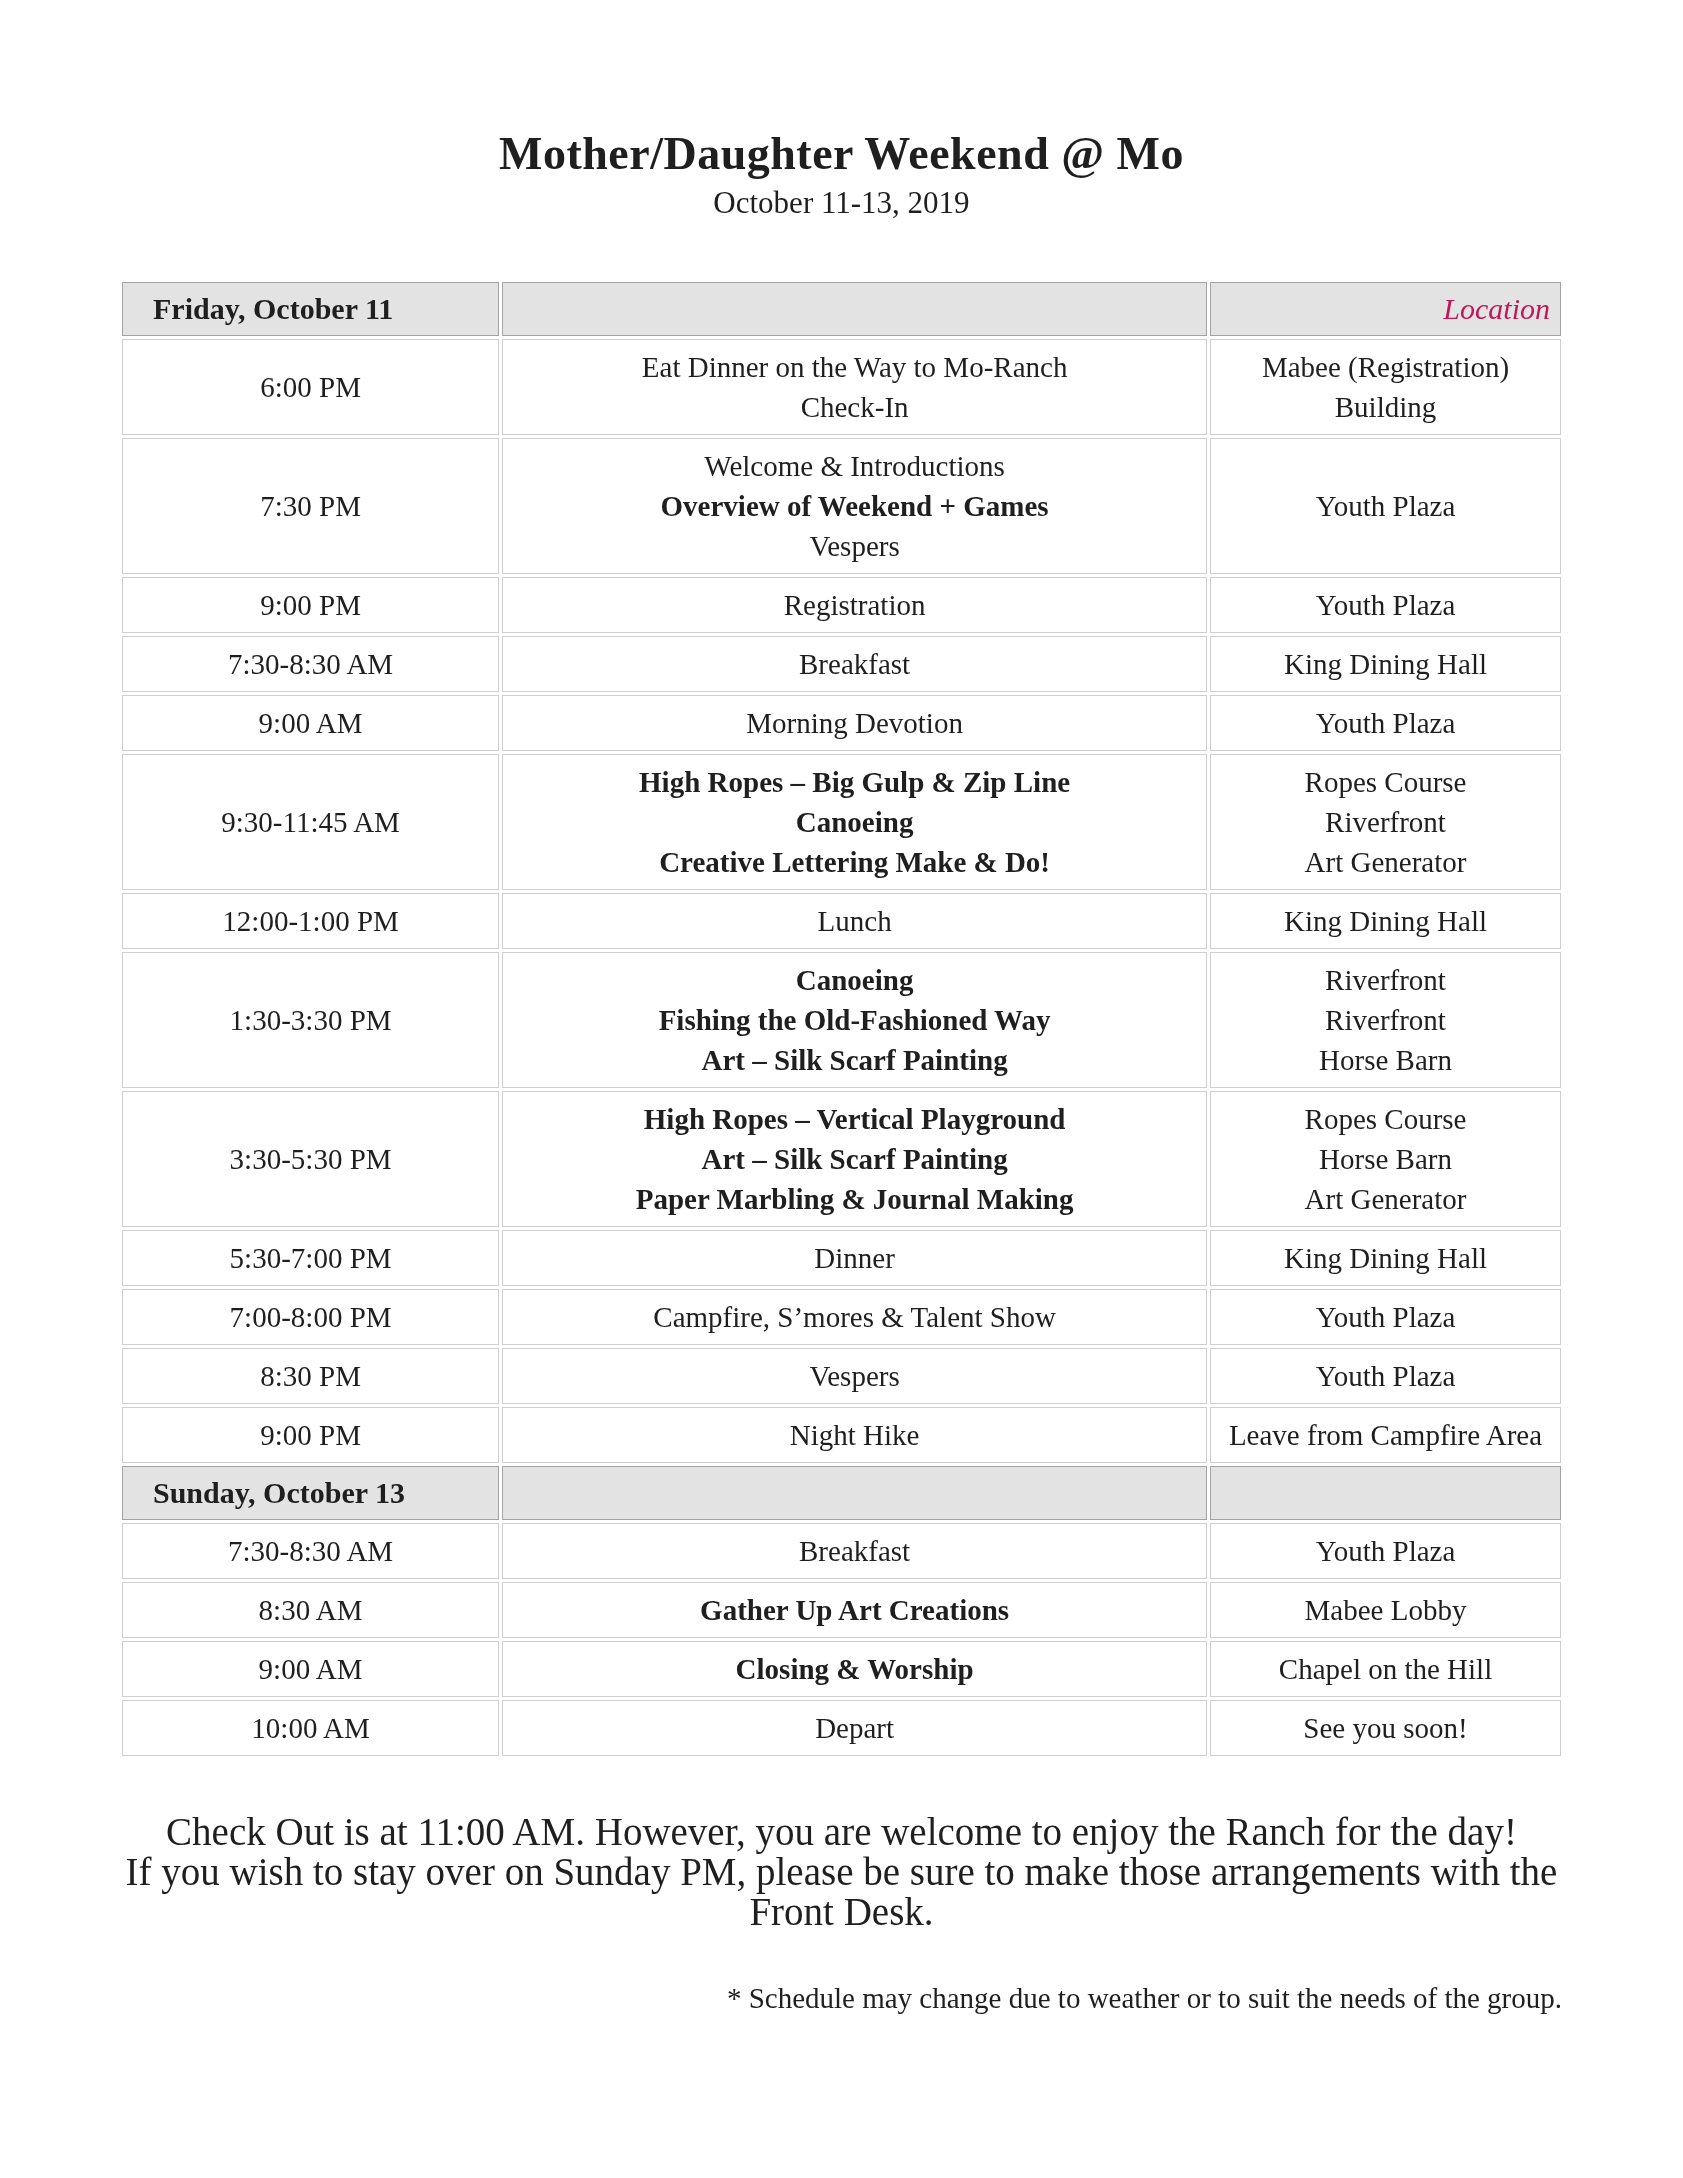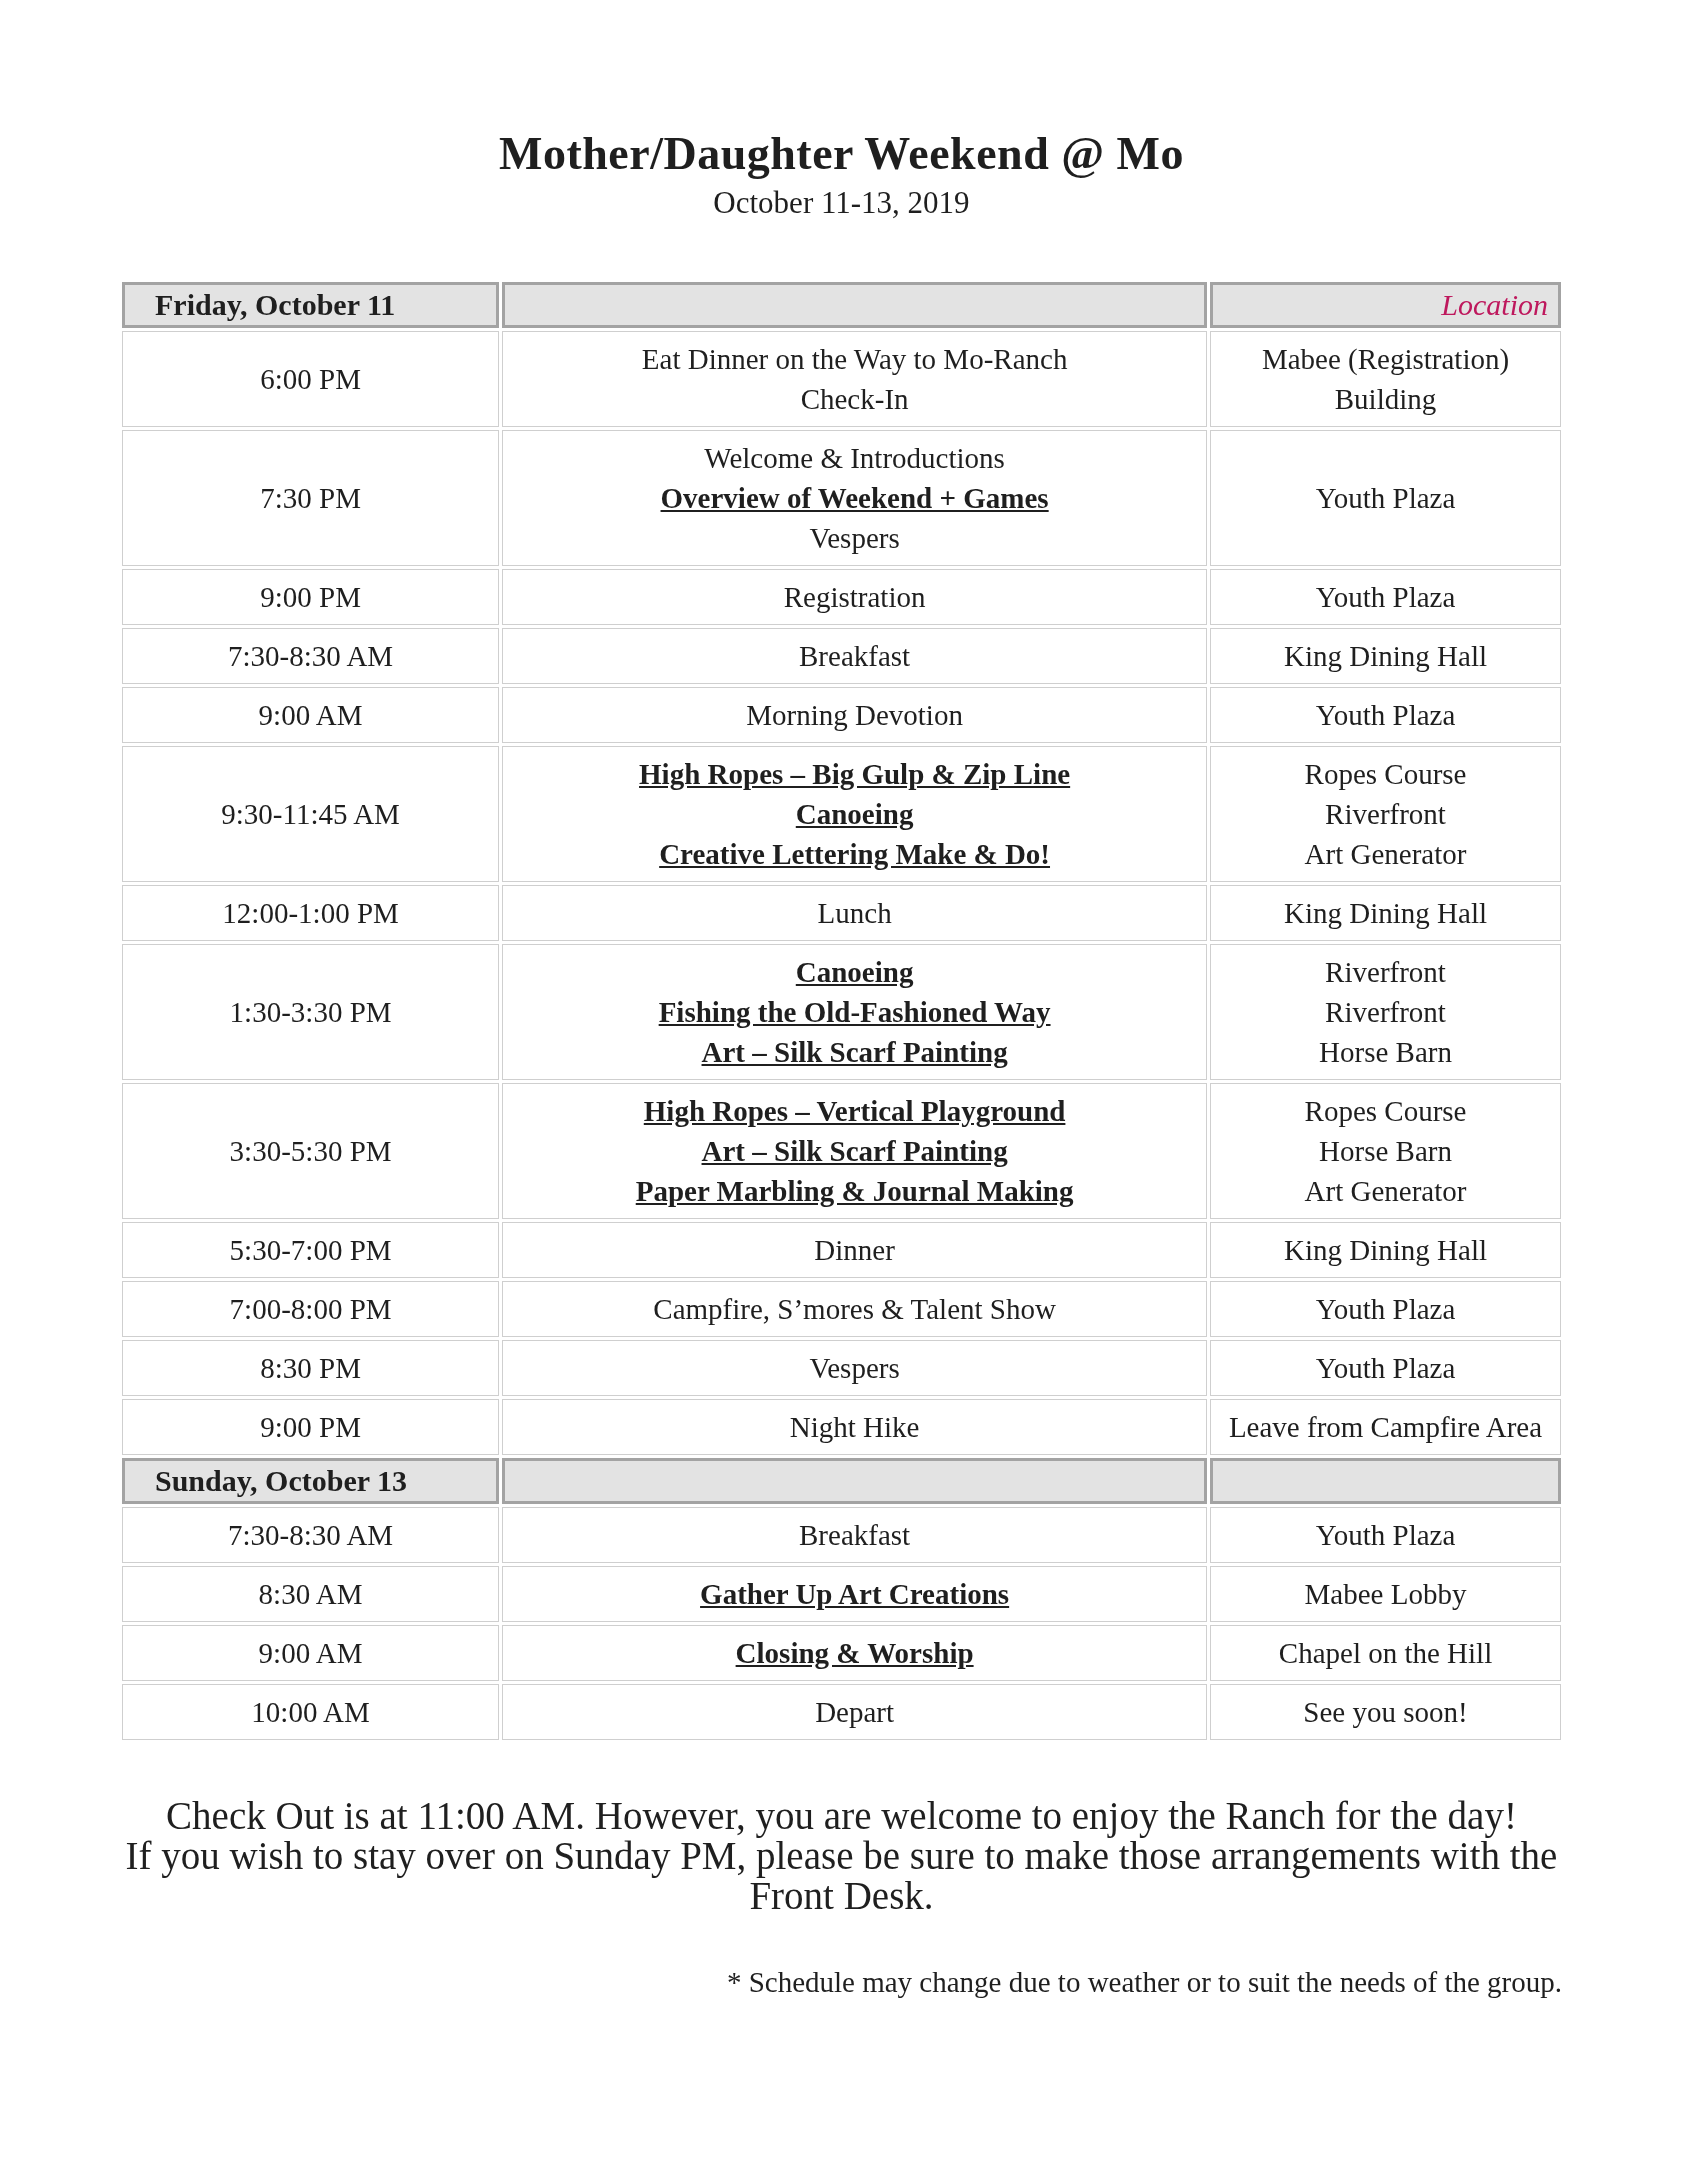--- a/index.html
+++ b/index.html
@@ -49,38 +49,38 @@
     border: 1px solid #cfcfcf;
     font-size: 29px;
     line-height: 40px;
     text-align: center;
     vertical-align: middle;
     padding: 7px 10px;
     background: #ffffff;
   }
   tr.section-row td {
     background: #e3e3e3;
-    border: 3px solid #a3a3a3;
+    border: 1px solid #a3a3a3;
     font-size: 30px;
     line-height: 40px;
-    padding: 0 10px;
+    padding: 6px 10px;
   }
   tr.section-row td.day-cell {
     font-weight: bold;
     text-align: left;
     padding-left: 30px;
   }
   tr.section-row td.loc-head-cell {
     font-style: italic;
     font-weight: normal;
     color: #be185d;
     text-align: right;
   }
   .line { display: block; }
-  .bold { font-weight: bold; text-decoration: underline; }
+  .bold { font-weight: bold; }
   .notes {
     margin-top: 53px;
     text-align: center;
     font-size: 39px;
     line-height: 40px;
   }
   .disclaimer {
     margin-top: 46px;
     font-size: 29px;
     line-height: 40px;

